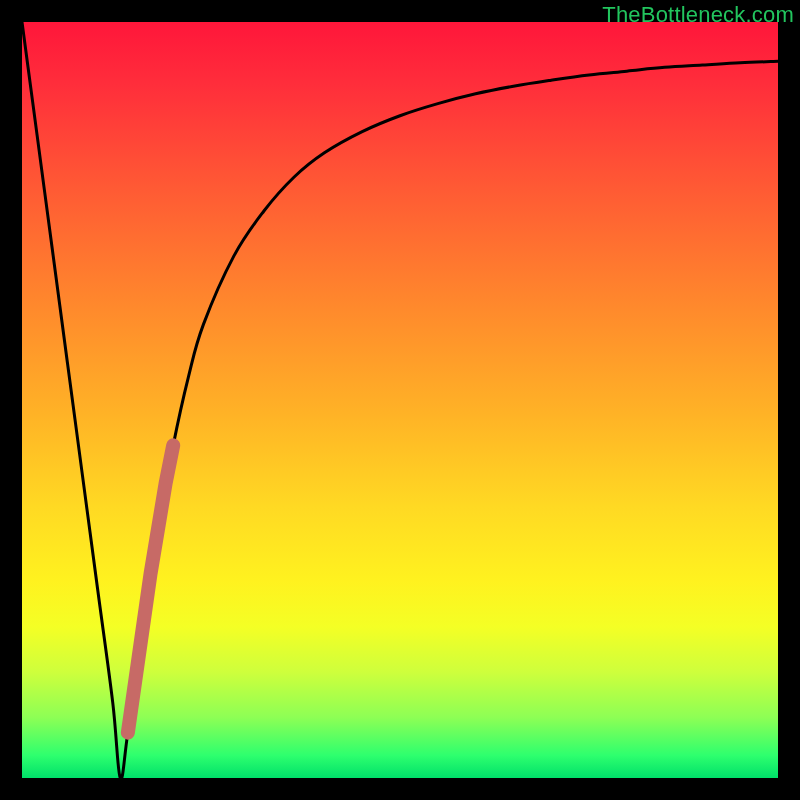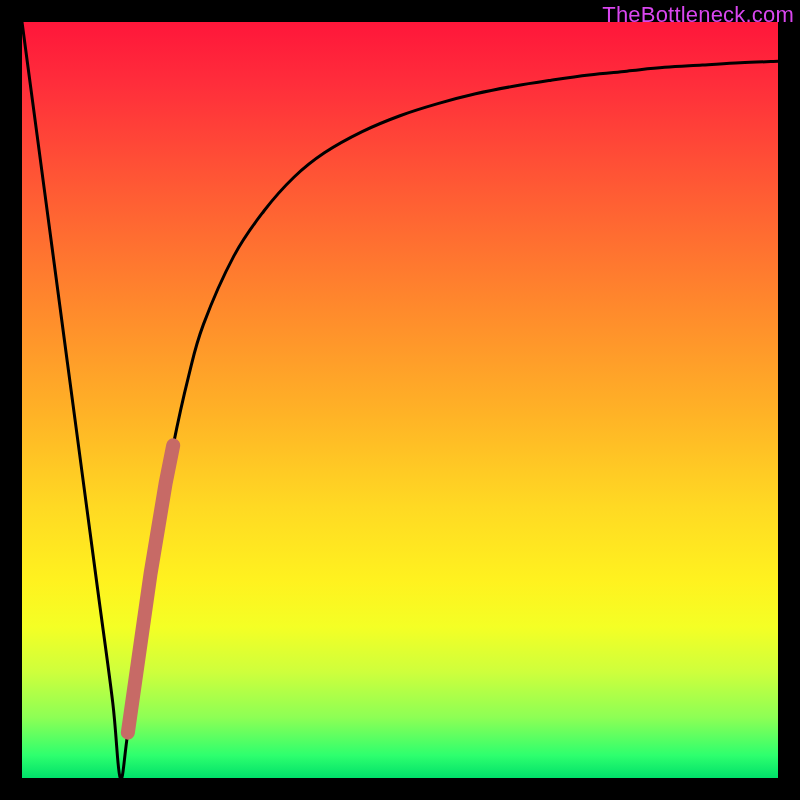--- a/index.html
+++ b/index.html
@@ -44,21 +44,21 @@
     left: 0;
     top: 0;
     width: 756px;
     height: 756px;
     overflow: visible;
   }
   .watermark {
     position: absolute;
     top: 2px;
     right: 6px;
-    color: #d946ef;
+    color: #22c55e;
     font-size: 22px;
     font-weight: 500;
     letter-spacing: 0.2px;
     user-select: none;
   }
 </style>
 </head>
 <body>
 
 <div class="frame">

